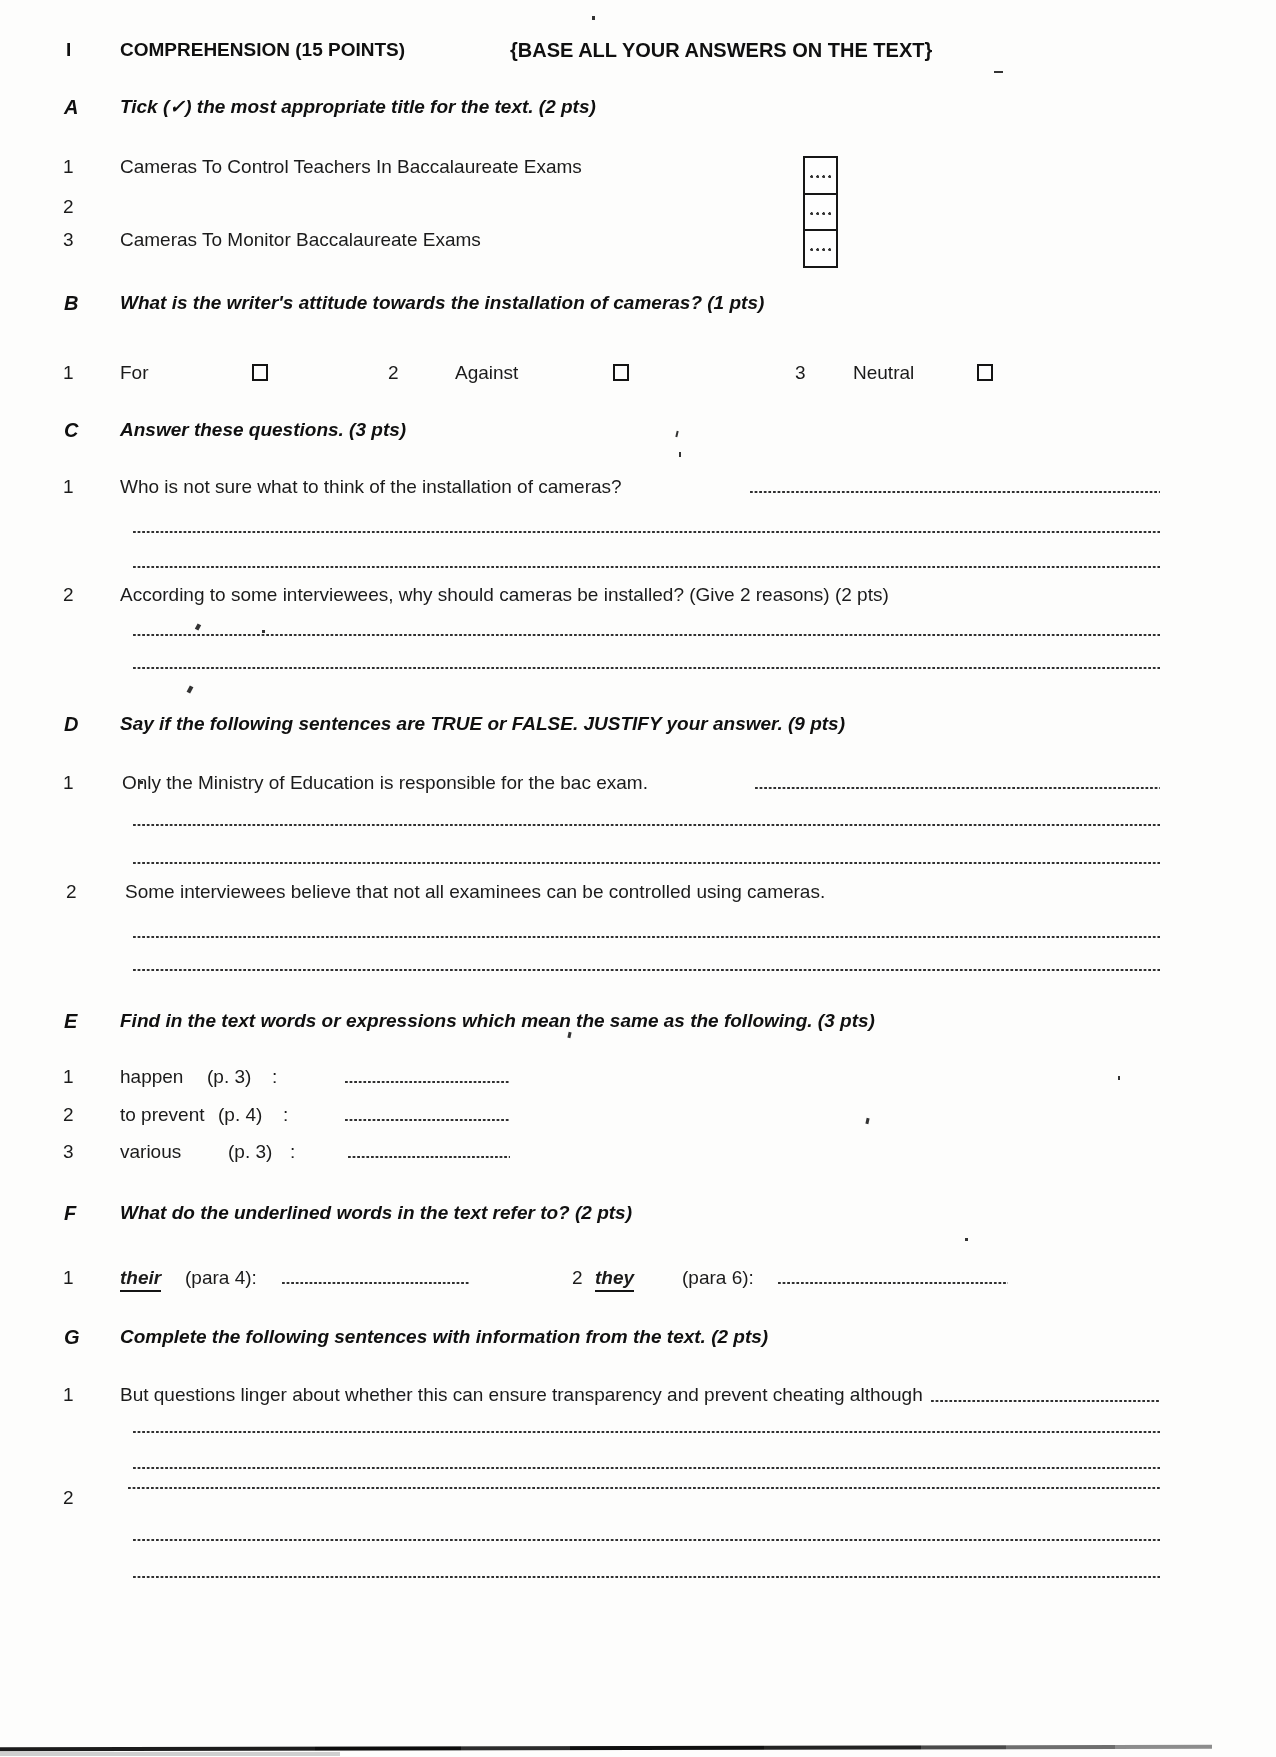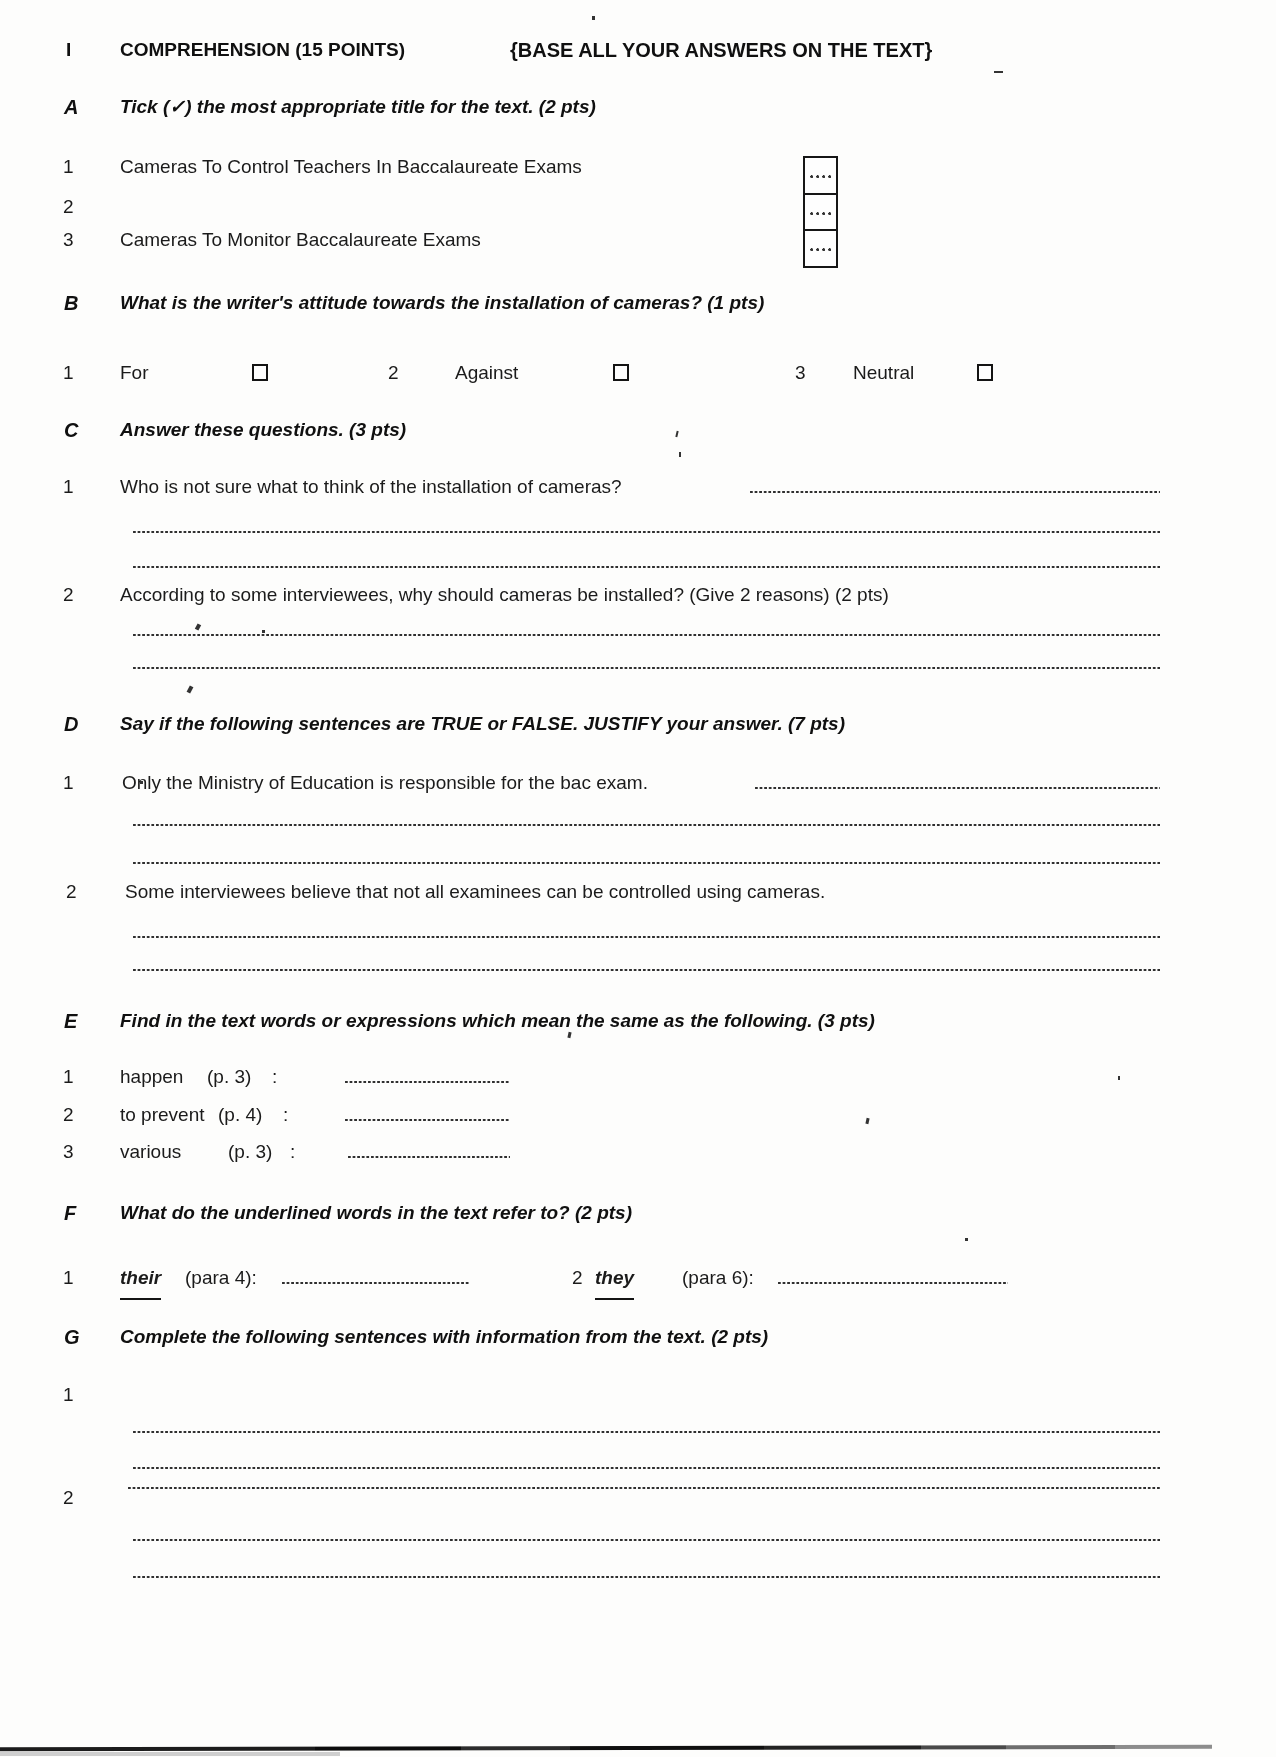--- a/index.html
+++ b/index.html
@@ -8,21 +8,21 @@
     background:#fdfdfc; overflow:hidden;
     font-family:"Liberation Sans", sans-serif;
     color:#1b1b1b; font-size:19px; line-height:24px;
   }
   .abs { position:absolute; white-space:nowrap; }
   .row { position:absolute; left:0; width:1276px; height:24px; }
   .flexrow { position:absolute; display:flex; align-items:baseline; }
   .b  { font-weight:700; color:#101010; }
   .bi { font-weight:700; font-style:italic; color:#101010; }
   .letter { font-weight:700; font-style:italic; font-size:20px; color:#101010; }
-  .uword { font-weight:700; font-style:italic; border-bottom:2px solid #141414; padding-bottom:8px; }
+  .uword { font-weight:700; font-style:italic; border-bottom:2px solid #141414; padding-bottom:0px; }
   
   .dotline, .idots {
     height:4px;
     background-image:radial-gradient(circle at 1.4px 2px, #2e2e2e 1.05px, transparent 1.5px);
     background-size:4.6px 4px; background-repeat:repeat-x;
   }
   .dotline { position:absolute; left:133px; width:1027px; }
   .idots-abs { position:absolute; }
   .fill-dots { flex:1 1 auto; align-self:flex-end; margin-bottom:4px; margin-left:8px; }
   
@@ -112,21 +112,21 @@
   <div class="dotline" style="top:565px"></div>
   <div class="row" style="top:583px">
     <span class="abs" style="left:63px">2</span>
     <span class="abs" style="left:120px">According to some interviewees, why should cameras be installed? (Give 2 reasons) (2 pts)</span>
   </div>
   <div class="dotline" style="top:633px"></div>
   <div class="dotline" style="top:666px"></div>
 
   <div class="row" style="top:712px">
     <span class="abs letter" style="left:64px">D</span>
-    <span class="abs bi" style="left:120px">Say if the following sentences are TRUE or FALSE. JUSTIFY your answer. (7 pts)</span>
+    <span class="abs bi" style="left:120px">Say if the following sentences are TRUE or FALSE. JUSTIFY your answer. (9 pts)</span>
   </div>
   <div class="row" style="top:771px">
     <span class="abs" style="left:63px">1</span>
     <span class="abs" style="left:122px">Only the Ministry of Education is responsible for the bac exam.</span>
     <span class="idots idots-abs" style="left:755px; top:15px; width:405px"></span>
   </div>
   <div class="dotline" style="top:823px"></div>
   <div class="dotline" style="top:861px"></div>
   <div class="row" style="top:880px">
     <span class="abs" style="left:66px">2</span>
@@ -175,20 +175,24 @@
     <span class="abs" style="left:682px">(para 6):</span>
     <span class="idots idots-abs" style="left:778px; top:15px; width:230px"></span>
   </div>
 
   <div class="row" style="top:1325px">
     <span class="abs letter" style="left:64px">G</span>
     <span class="abs bi" style="left:120px">Complete the following sentences with information from the text. (2 pts)</span>
   </div>
   <div class="row" style="top:1383px">
     <span class="abs" style="left:63px">1</span>
+    <div class="flexrow" style="left:120px; top:0; width:1040px">
+      <span style="white-space:nowrap">But questions linger about whether this can ensure transparency and prevent cheating although</span>
+      <span class="idots fill-dots"></span>
+    </div>
   </div>
   <div class="dotline" style="top:1430px"></div>
   <div class="dotline" style="top:1466px"></div>
   <div class="row" style="top:1486px">
     <span class="abs" style="left:63px">2</span>
     <div class="flexrow" style="left:120px; top:0; width:1040px">
       <span class="idots fill-dots"></span>
     </div>
   </div>
   <div class="dotline" style="top:1538px"></div>

